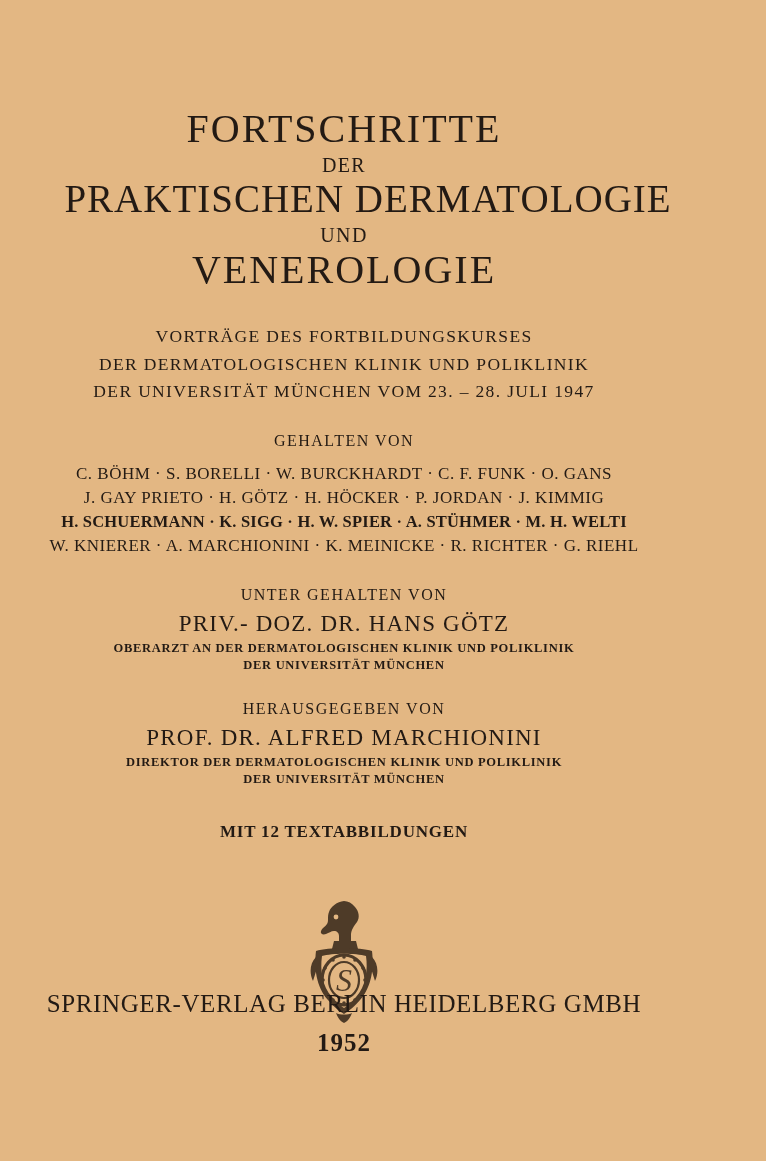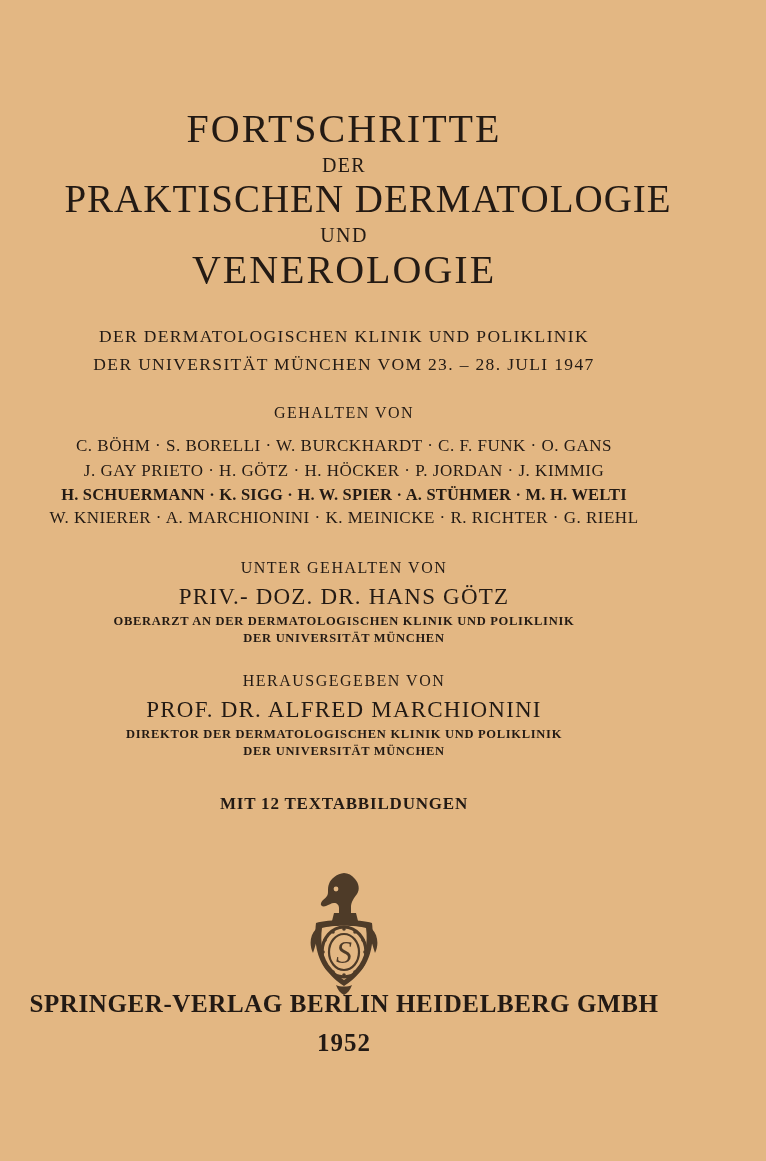--- a/index.html
+++ b/index.html
@@ -143,21 +143,20 @@
     position: absolute;
     left: 0;
     right: 0;
     bottom: 104px;
     text-align: center;
   }
   .publisher {
     font-size: 25px;
     letter-spacing: 0.6px;
     white-space: nowrap;
-    font-weight: bold;
   }
   .year {
     font-size: 25px;
     font-weight: bold;
     letter-spacing: 1px;
     margin-top: 11px;
   }
 </style>
 </head>
 <body>
@@ -166,20 +165,21 @@
 
   <div class="title-block">
     <div class="title-main">FORTSCHRITTE</div>
     <div class="title-conn">DER</div>
     <div class="title-wide">PRAKTISCHEN DERMATOLOGIE</div>
     <div class="title-conn">UND</div>
     <div class="title-main">VENEROLOGIE</div>
   </div>
 
   <div class="subtitle-block">
+    <div class="subtitle-line">VORTRÄGE DES FORTBILDUNGSKURSES</div>
     <div class="subtitle-line">DER DERMATOLOGISCHEN KLINIK UND POLIKLINIK</div>
     <div class="subtitle-line">DER UNIVERSITÄT MÜNCHEN VOM 23. – 28. JULI 1947</div>
   </div>
 
   <div class="given-by">GEHALTEN VON</div>
   <div class="authors-block">
     <div class="author-line">C. BÖHM · S. BORELLI · W. BURCKHARDT · C. F. FUNK · O. GANS</div>
     <div class="author-line">J. GAY PRIETO · H. GÖTZ · H. HÖCKER · P. JORDAN · J. KIMMIG</div>
     <div class="author-line heavy">H. SCHUERMANN · K. SIGG · H. W. SPIER · A. STÜHMER · M. H. WELTI</div>
     <div class="author-line">W. KNIERER · A. MARCHIONINI · K. MEINICKE · R. RICHTER · G. RIEHL</div>

